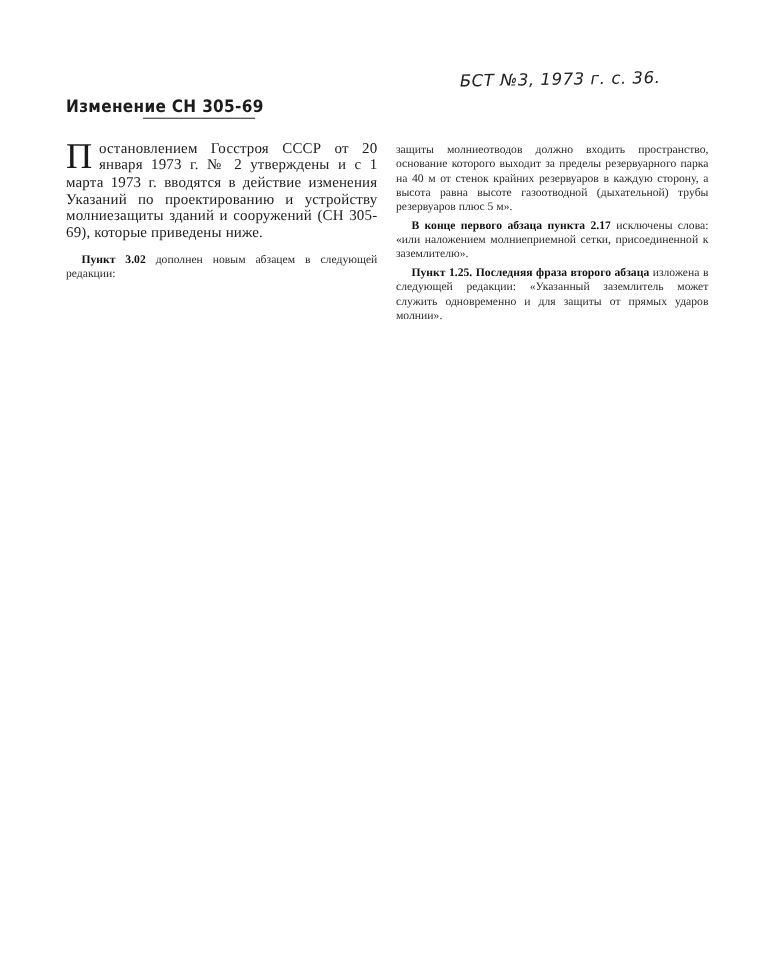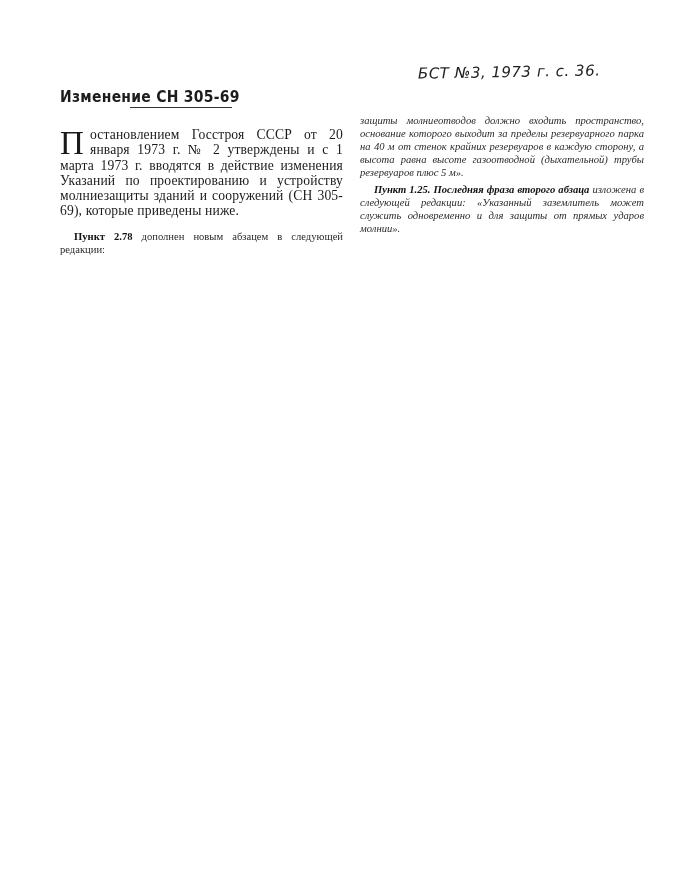--- a/index.html
+++ b/index.html
@@ -45,21 +45,21 @@
       width: 102px;
       height: 0;
       border-top: 1px solid #333;
     }
     .col {
       position: absolute;
       top: 127px;
       text-align: justify;
     }
     .col-left { left: 60px; width: 283px; }
-    .col-right { left: 360px; width: 284px; top: 114px; font-style: italic; }
+    .col-right { left: 360px; width: 284px; top: 130px; }
 
     .intro {
       font-size: 13.6px;
       line-height: 15.3px;
       margin: 0;
       color: #1a1a1a;
       letter-spacing: 0.15px;
     }
     .dropcap {
       float: left;
@@ -86,24 +86,27 @@
 <div class="handwritten">БСТ №3, 1973 г. с. 36.</div>
 
 <div class="title">Изменение СН 305-69</div>
 <div class="title-underline"></div>
 
 <div class="col col-left">
   <p class="intro">
     <span class="dropcap">П</span><span>остановлением Госстроя СССР от 20 января 1973 г. № 2 утверждены и с 1 марта 1973 г. вводятся в действие изменения Указаний по проектированию и устройству молниезащиты зданий и сооружений (СН 305-69), которые приведены ниже.</span>
   </p>
   <p class="p-small indent gap-before">
-    <span class="bold">Пункт 2.78</span><span> дополнен новым абзацем в следующей редакции:</span>
+    <span class="bold">Пункт 3.02</span><span> дополнен новым абзацем в следующей редакции:</span>
   </p>
 </div>
 
 <div class="col col-right">
   <p class="p-small">
     <span>защиты молниеотводов должно входить пространство, основание которого выходит за пределы резервуарного парка на 40 м от стенок крайних резервуаров в каждую сторону, а высота равна высоте газоотводной (дыхательной) трубы резервуаров плюс 5 м».</span>
   </p>
   <p class="p-small indent gap-small">
+    <span class="bold">В конце первого абзаца пункта 2.17</span><span> исключены слова: «или наложением молниеприемной сетки, присоединенной к заземлителю».</span>
+  </p>
+  <p class="p-small indent gap-small">
     <span class="bold">Пункт 1.25. Последняя фраза второго абзаца</span><span> изложена в следующей редакции: «Указанный заземлитель может служить одновременно и для защиты от прямых ударов молнии».</span>
   </p>
 </div>
 
 </body></html>

